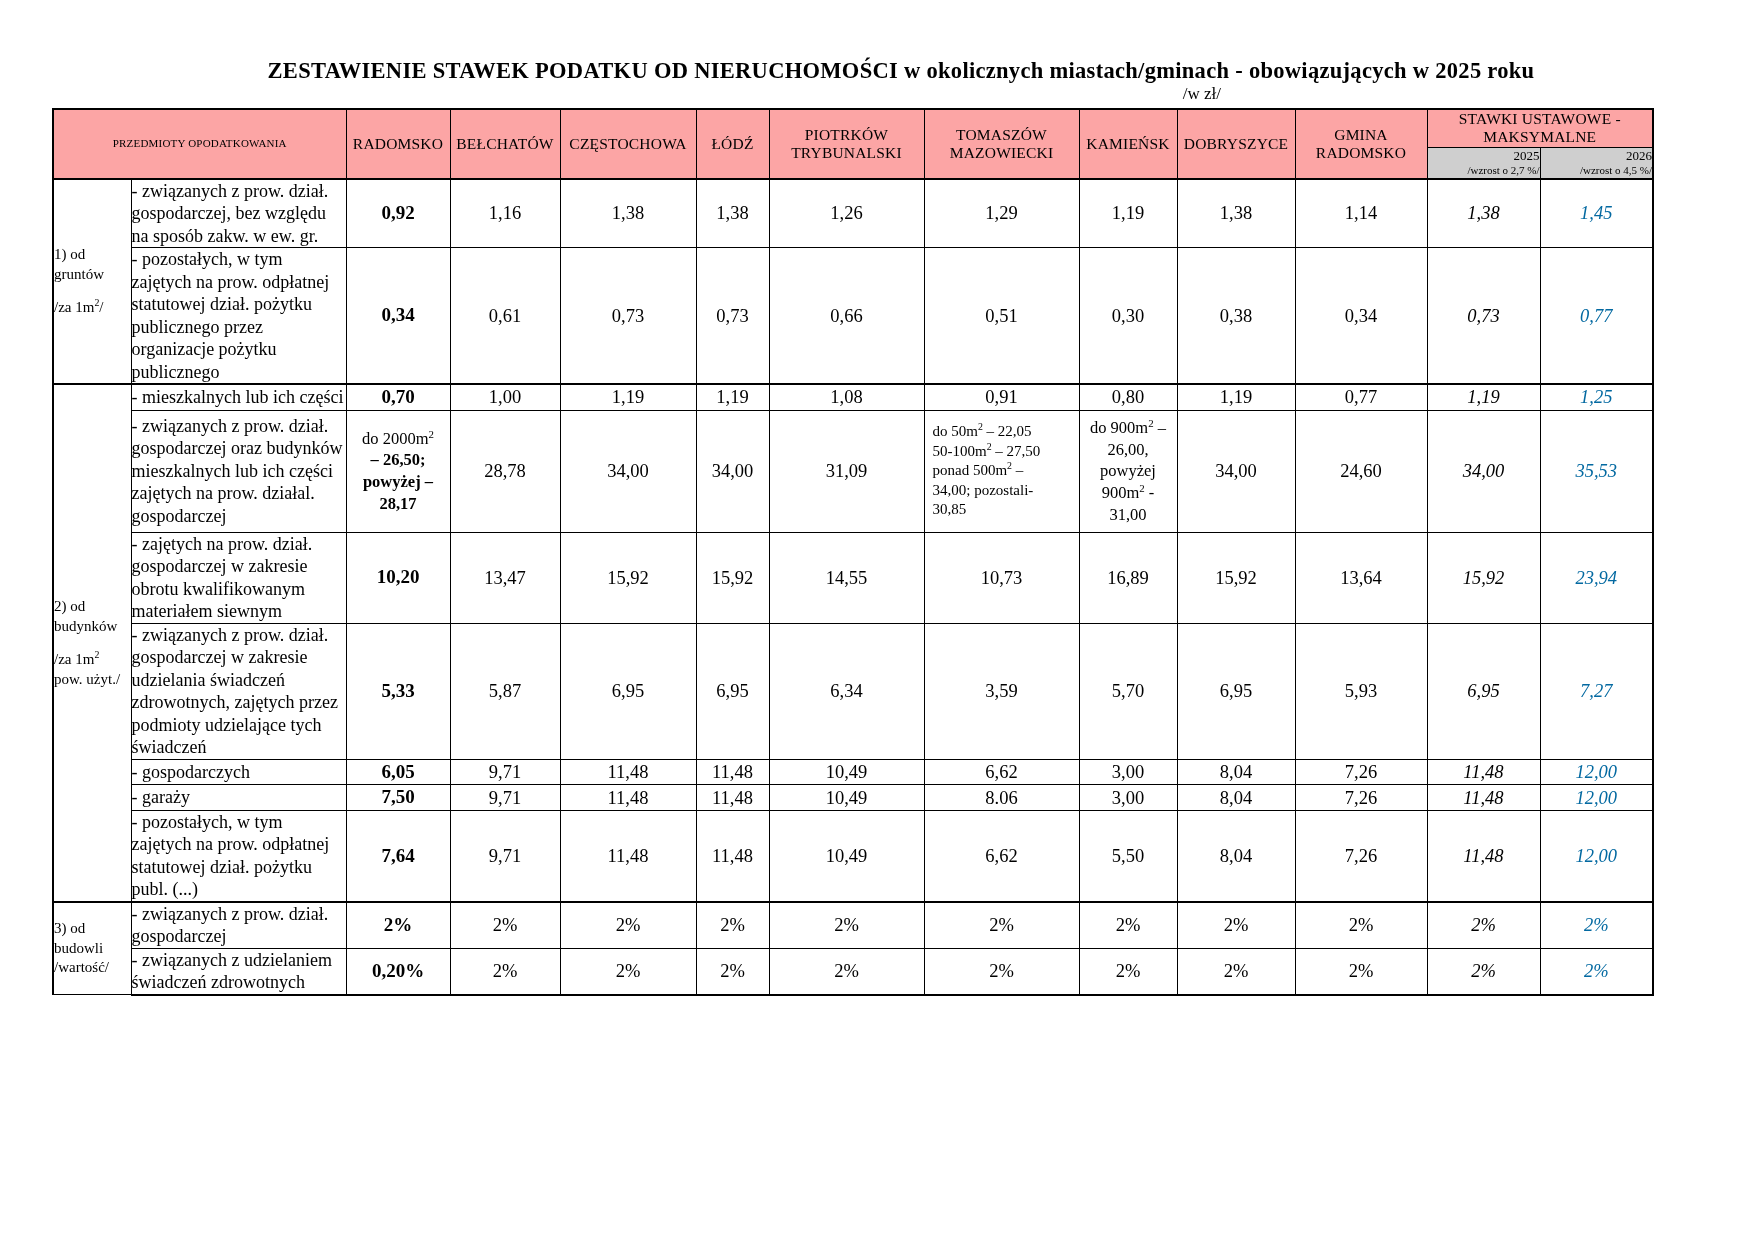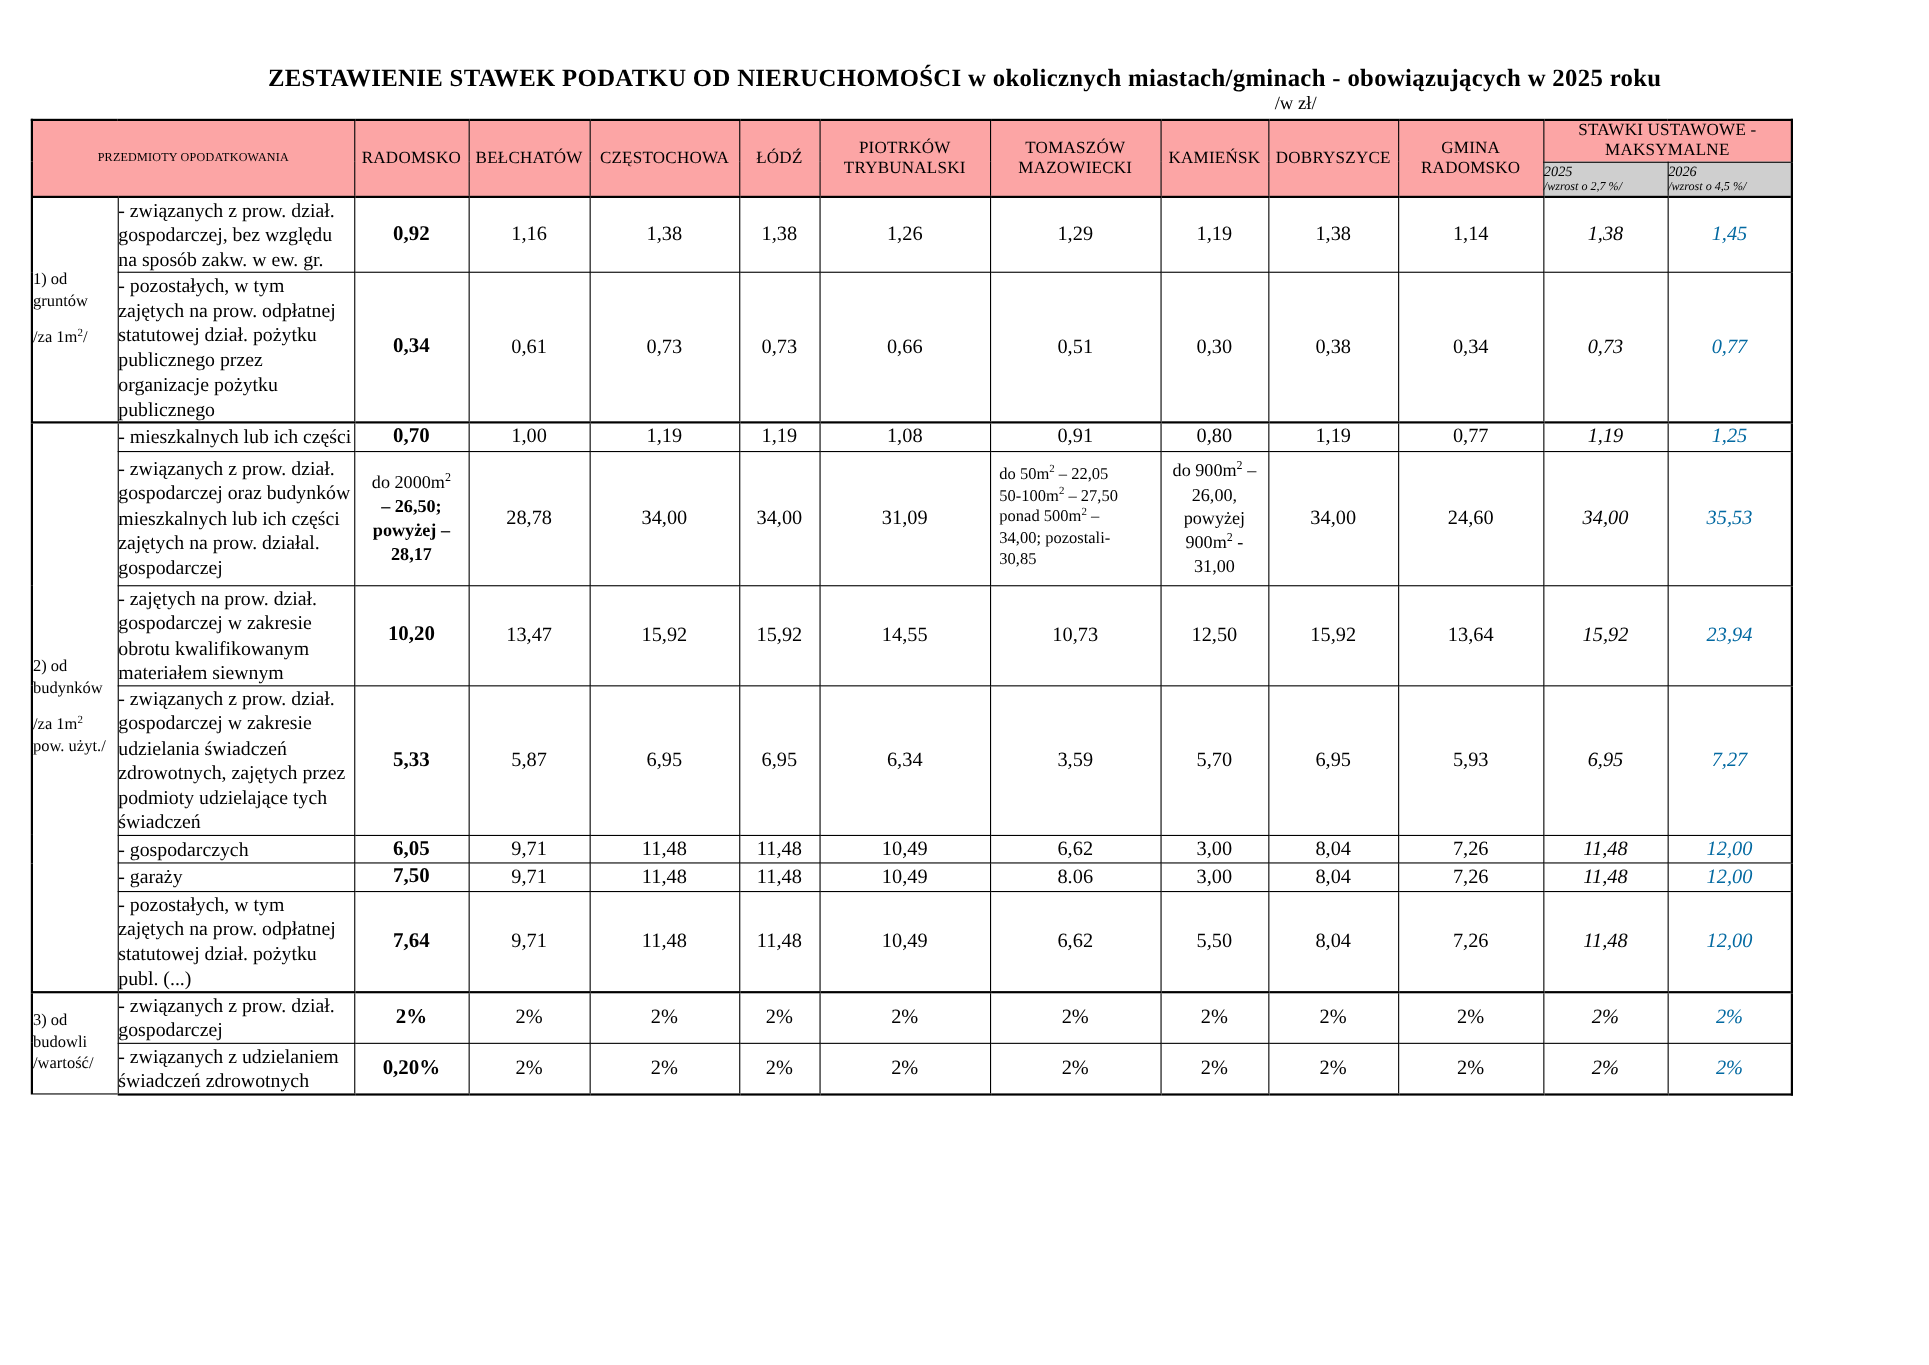--- a/index.html
+++ b/index.html
@@ -15,20 +15,21 @@
     position: relative;
     overflow: hidden;
   }
 
   .page {
     position: relative;
     width: 1401px;
     height: 1241px;
     padding: 12px;
     box-sizing: border-box;
+    margin-left: 24px;
   }
 
   
   .doc-title {
     position: absolute;
     top: 58px;
     left: 0;
     width: 1754px;
     text-align: center;
     font-weight: bold;
@@ -82,26 +83,25 @@
     background: #cfcfcf;
     text-align: center;
     font-weight: bold;
     font-size: 15.5px;
     line-height: 1.2;
     padding: 12px 4px 10px 4px;
     border-bottom: 1px solid #808080;
   }
   .yr-row td {
     background: #cfcfcf;
-    text-align: left;
+    text-align: right;
     font-weight: bold;
     font-size: 11.5px;
     line-height: 1.25;
     padding: 3px 2px 4px 2px;
-    font-style: italic;
   }
   .yr-row .yr-num { font-size: 13px; display:block; }
   .yr-row .yr-sub { font-size: 11px; display:block; white-space: nowrap;}
 
   
   td.grp {
     font-size: 15px;
     line-height: 1.3;
     padding: 8px 6px 6px 8px;
     vertical-align: top;
@@ -279,21 +279,21 @@
         </tr>
 
         <tr>
           <td class="desc inner-sep">- zajętych na prow. dział. gospodarczej w zakresie obrotu kwalifikowanym materiałem siewnym</td>
           <td class="val bold inner-sep">10,20</td>
           <td class="val inner-sep">13,47</td>
           <td class="val inner-sep">15,92</td>
           <td class="val inner-sep">15,92</td>
           <td class="val inner-sep">14,55</td>
           <td class="val inner-sep">10,73</td>
-          <td class="val inner-sep">12,50</td>
+          <td class="val inner-sep">16,89</td>
           <td class="val inner-sep">15,92</td>
           <td class="val inner-sep">13,64</td>
           <td class="val ital inner-sep">15,92</td>
           <td class="val ital blue inner-sep thick-right">23,94</td>
         </tr>
 
         <tr>
           <td class="desc inner-sep">- związanych z prow. dział. gospodarczej w zakresie udzielania świadczeń zdrowotnych, zajętych przez podmioty udzielające tych świadczeń</td>
           <td class="val bold inner-sep">5,33</td>
           <td class="val inner-sep">5,87</td>

